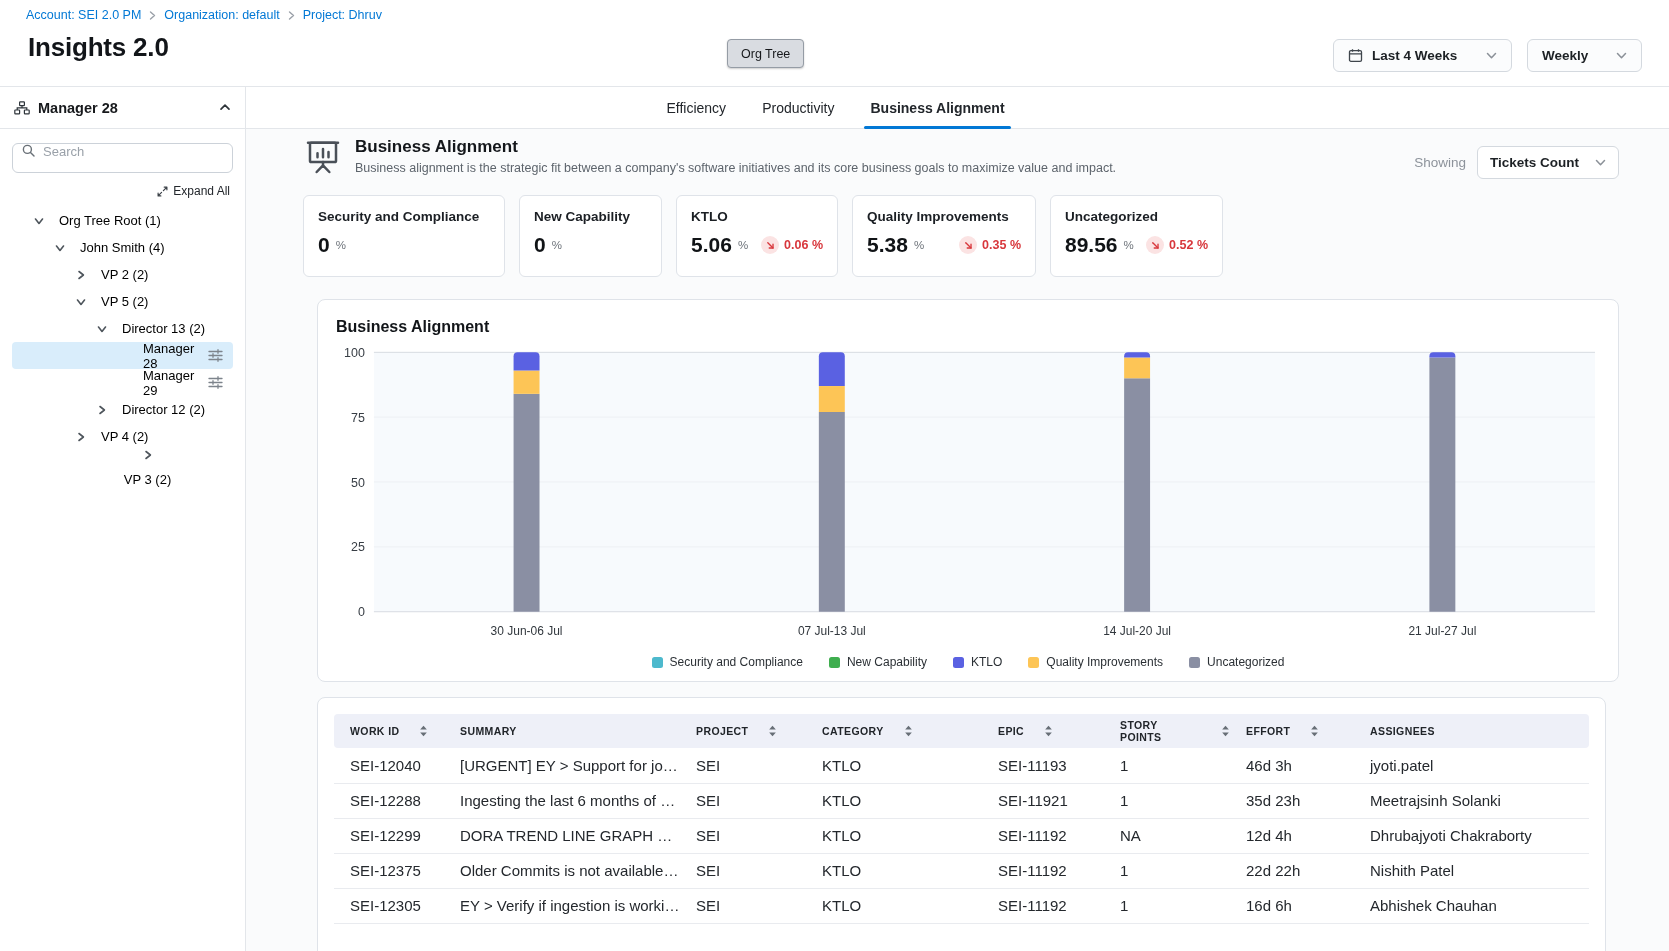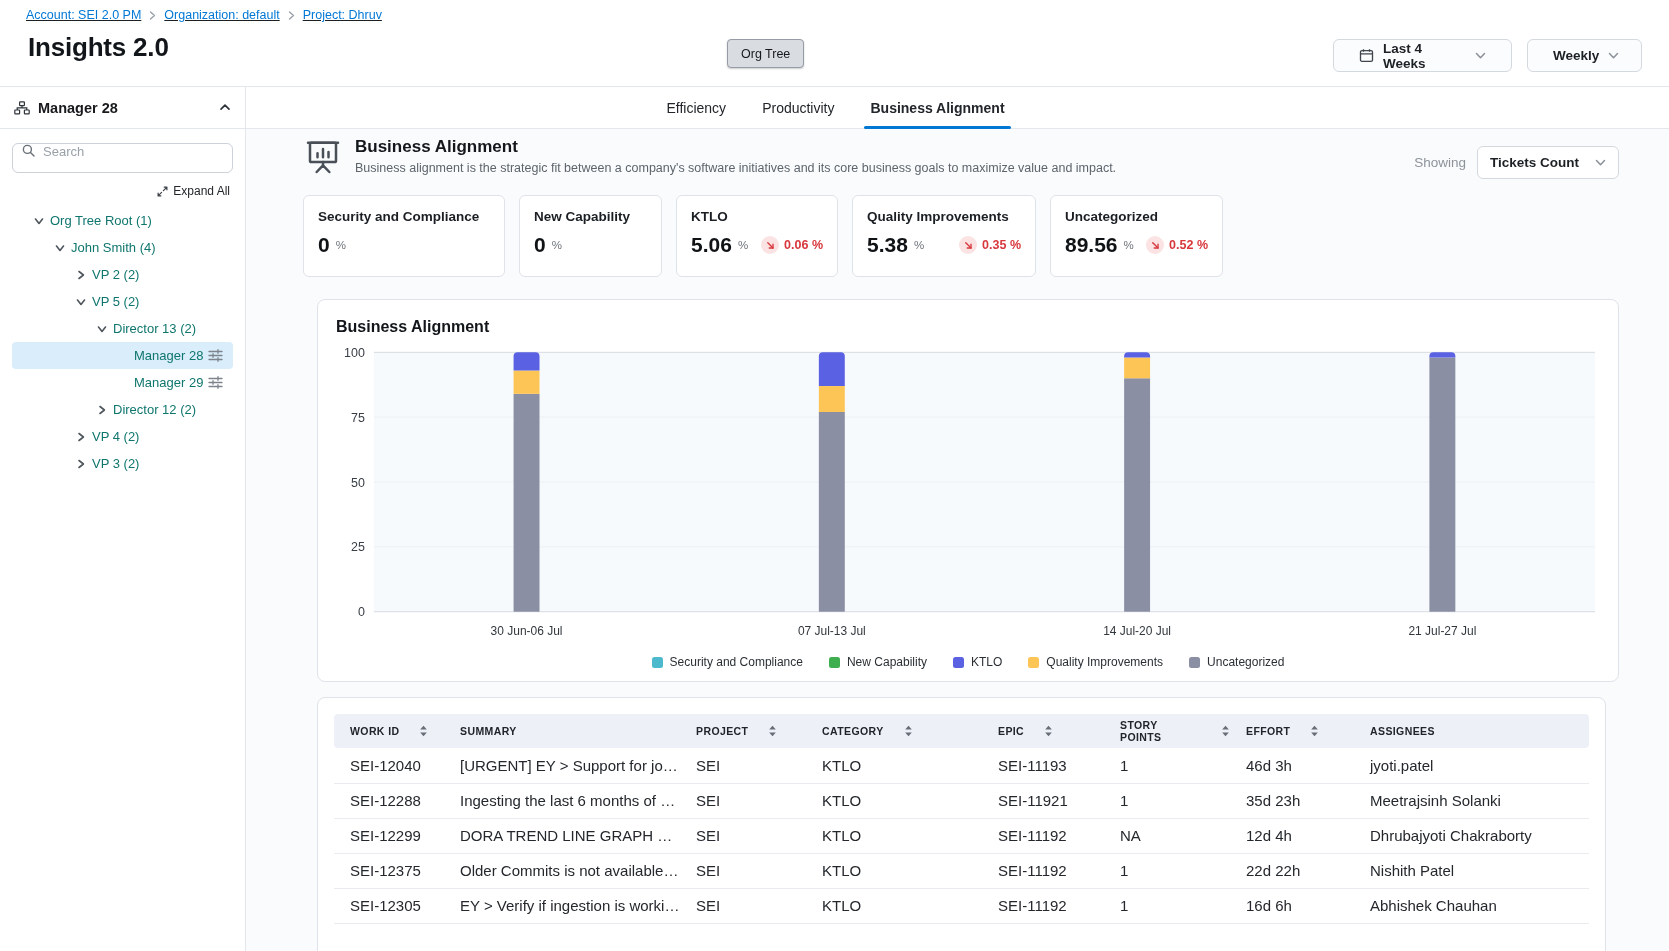--- a/index.html
+++ b/index.html
@@ -1,47 +1,47 @@
 <!DOCTYPE html>
 <html><head>
 <meta charset="utf-8">
 <style>
   * { margin:0; padding:0; box-sizing:border-box; }
   html,body { width:1669px; height:951px; overflow:hidden; background:#fff;
     font-family:"Liberation Sans", sans-serif; color:#1c2024; position:relative; }
 
   
   .top-header { position:absolute; top:0; left:0; width:1669px; height:86px; background:#fff; }
-  .breadcrumb { position:absolute; top:8px; left:26px; display:flex; align-items:center; gap:8px; font-size:12.5px;text-decoration:underline; }
+  .breadcrumb { position:absolute; top:8px; left:26px; display:flex; align-items:center; gap:8px; font-size:12.5px; }
   .crumb { color:#0278d5; cursor:pointer; }
   .crumb-sep { display:flex; align-items:center; }
   .page-title { position:absolute; top:32px; left:28px; font-size:26px; font-weight:700; color:#121519; letter-spacing:-.2px; }
   .org-tree-btn { position:absolute; top:39px; left:727px; height:29px; padding:0 13px; display:flex; align-items:center;
     background:#d9dce1; border:1px solid #959ca5; border-radius:4px; box-shadow:0 1px 2px rgba(0,0,0,.2);
     font-size:12.5px; font-weight:500; color:#17191c; cursor:pointer; }
   .hdr-dd { position:absolute; top:39px; height:33px; background:#fbfcfd; border:1px solid #d4d9df; border-radius:6px;
-    display:flex; align-items:center; padding:0 25px; gap:9px; font-size:13.5px; font-weight:600; color:#1d2125; cursor:pointer; }
+    display:flex; align-items:center; padding:0 14px; gap:9px; font-size:13.5px; font-weight:600; color:#1d2125; cursor:pointer; }
   .hdr-dd .grow { flex:1; }
   #dd-range { left:1333px; width:179px; }
   #dd-granularity { left:1527px; width:115px; }
 
   
   .sidebar { position:absolute; top:86px; left:0; width:246px; bottom:0; background:#fff;
     border-top:1px solid #e3e6ea; border-right:1px solid #e3e6ea; }
   .sb-header { height:42px; border-bottom:1px solid #e3e6ea; display:flex; align-items:center; gap:8px; padding:0 14px;
     font-size:14.5px; font-weight:700; color:#17191c; }
   .sb-collapse { margin-left:auto; display:flex; cursor:pointer; }
   .sb-body { padding:14px 12px 0 12px; }
   .search-box { height:30px; border:1px solid #ccd2d9; border-radius:6px; display:flex; align-items:flex-start; gap:8px; padding:0 9px; background:#fff; }
   .search-box input { border:none; outline:none; width:100%; font-size:13px; font-family:inherit; color:#2c3136; background:transparent; }
   .search-box input::placeholder { color:#9aa1a9; }
   .expand-all { display:flex; justify-content:flex-end; align-items:center; gap:5px; margin:11px 3px 9px 0;
     font-size:12px; color:#23272c; cursor:pointer; }
   .tree { margin-top:2px; }
-  .tree-row { height:27px; display:flex; align-items:center; gap:3px; font-size:13px; color:#0f766e;
+  .tree-row { height:27px; display:flex; align-items:center; gap:12px; font-size:13px; color:#000000;
     border-radius:4px; padding-right:10px; cursor:pointer; }
   .tree-row.selected { background:#d9edfb; }
   .tree-chev { width:17px; display:flex; justify-content:center; flex:none; }
   .tree-filter { margin-left:auto; display:flex; cursor:pointer; }
 
   
   .main { position:absolute; top:86px; left:246px; width:1423px; bottom:0; }
   .tabs-bar { height:43px; background:#fff; border-top:1px solid #e3e6ea; border-bottom:1px solid #e3e6ea;
     display:flex; justify-content:center; gap:36px; padding-right:244px; }
   .tab { display:flex; align-items:center; font-size:14px; color:#22262b; position:relative; cursor:pointer; }
@@ -250,21 +250,21 @@
           <span>Director 12 (2)</span>
         </div>
         <div class="tree-row" style="padding-left: 60px;">
           <span class="tree-chev">
             <svg width="10" height="10" viewBox="0 0 10 10">
               <path d="M3 1.5 L7.4 5 L3 8.5" fill="none" stroke="#4e555c" stroke-width="1.6" stroke-linecap="round" stroke-linejoin="round"></path>
             </svg>
           </span>
           <span>VP 4 (2)</span>
         </div>
-        <div class="tree-row" style="padding-left: 60px;">
+        <div class="tree-row" style="padding-left: 60px; flex-direction: column;">
           <span class="tree-chev">
             <svg width="10" height="10" viewBox="0 0 10 10">
               <path d="M3 1.5 L7.4 5 L3 8.5" fill="none" stroke="#4e555c" stroke-width="1.6" stroke-linecap="round" stroke-linejoin="round"></path>
             </svg>
           </span>
           <span>VP 3 (2)</span>
         </div>
       </div>
   </div>
 </div>

